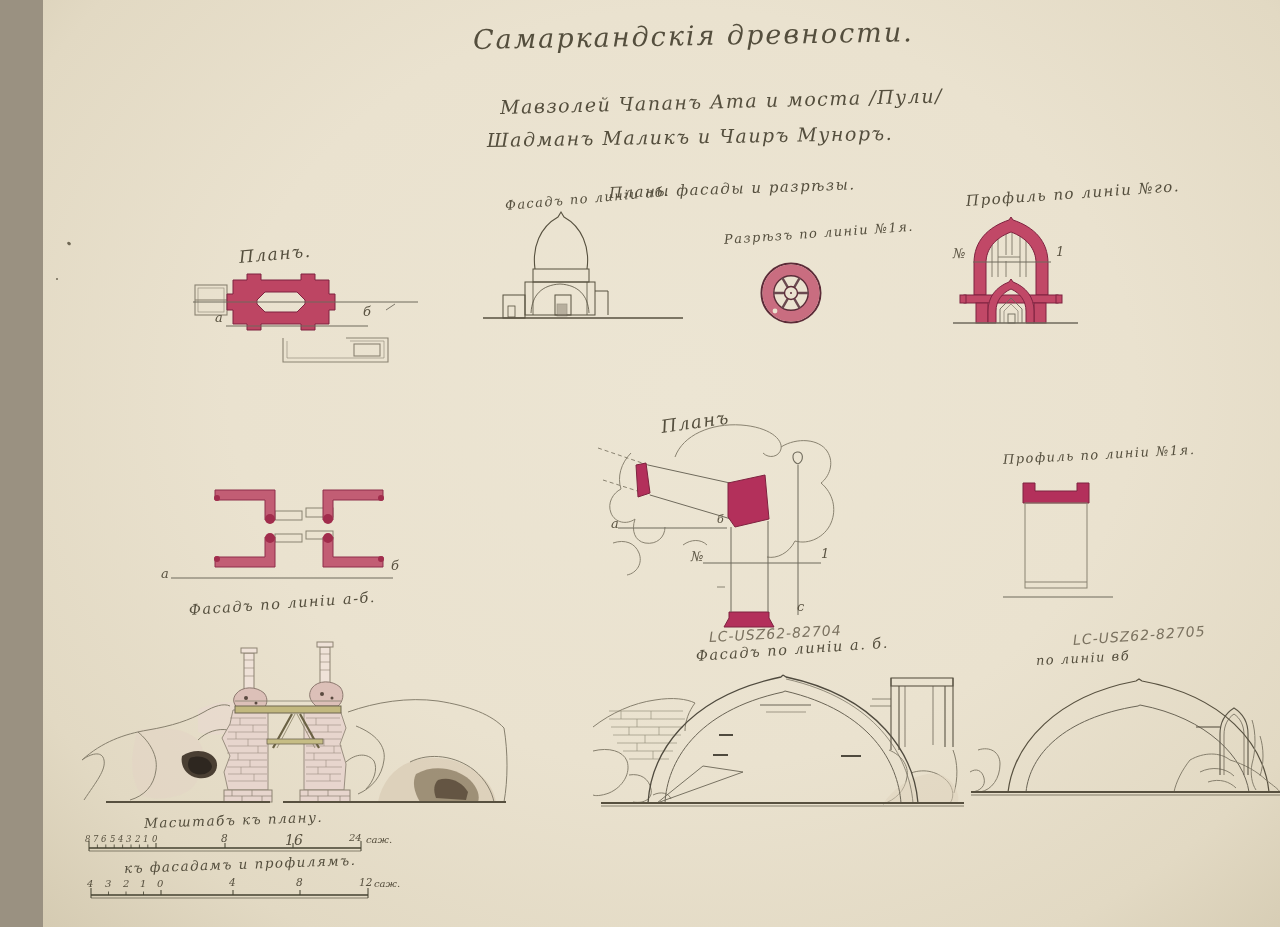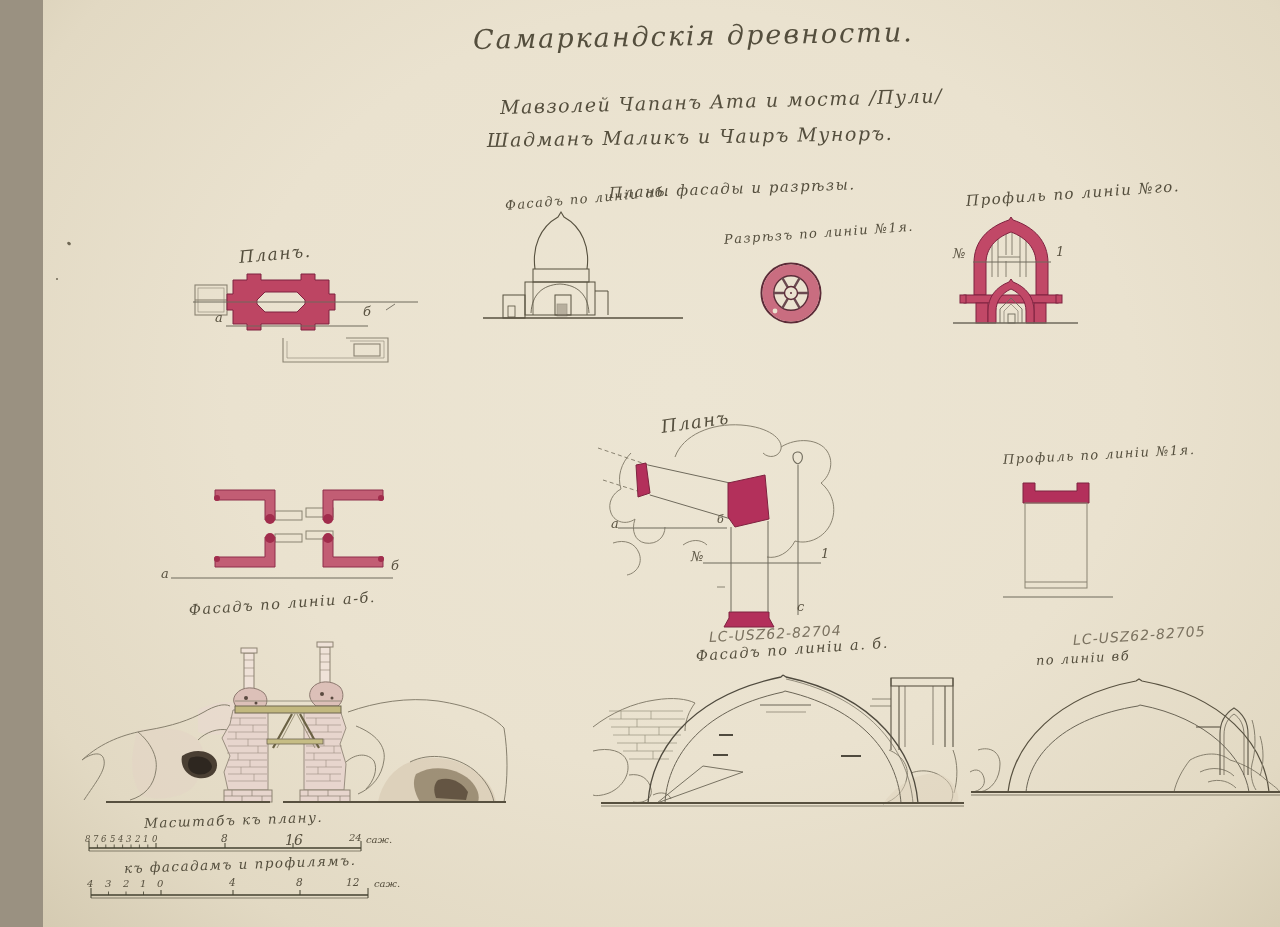--- a/index.html
+++ b/index.html
@@ -361,21 +361,21 @@
 
     <div class="lbl" style="left:46px;top:45px;font-size:13.5px;transform:rotate(-2deg);">къ фасадамъ и профилямъ.</div>
 
     <span class="tick" style="left:9px;top:63px;font-size:10px;">4</span>
     <span class="tick" style="left:27px;top:63px;font-size:10px;">3</span>
     <span class="tick" style="left:45px;top:63px;font-size:10px;">2</span>
     <span class="tick" style="left:62px;top:63px;font-size:10px;">1</span>
     <span class="tick" style="left:79px;top:63px;font-size:10px;">0</span>
     <span class="tick" style="left:151px;top:61px;font-size:10.5px;">4</span>
     <span class="tick" style="left:218px;top:61px;font-size:10.5px;">8</span>
-    <span class="tick" style="left:268px;top:61px;font-size:10.5px;">12</span>
+    <span class="tick" style="left:281px;top:61px;font-size:10.5px;">12</span>
     <span class="tick" style="left:296px;top:63px;font-size:10px;font-style:italic;">саж.</span>
 
     <svg class="layer" style="left:0;top:0;" width="370" height="105" viewBox="0 0 370 105">
       <g stroke="#43402f" fill="none">
         <path d="M11,33 H283" stroke-width="1.6"></path>
         <path d="M11,36 H283" stroke-width="0.6"></path>
         <path d="M11,26 V36 M283,26 V36" stroke-width="1"></path>
         <path d="M78,28 V33 M147,28 V33 M215,28 V33" stroke-width="1"></path>
         <path d="M19.4,29.5 V33 M27.8,29.5 V33 M36.2,29.5 V33 M44.6,29.5 V33 M53,29.5 V33 M61.4,29.5 V33 M69.8,29.5 V33" stroke-width="0.8"></path>
       </g>

